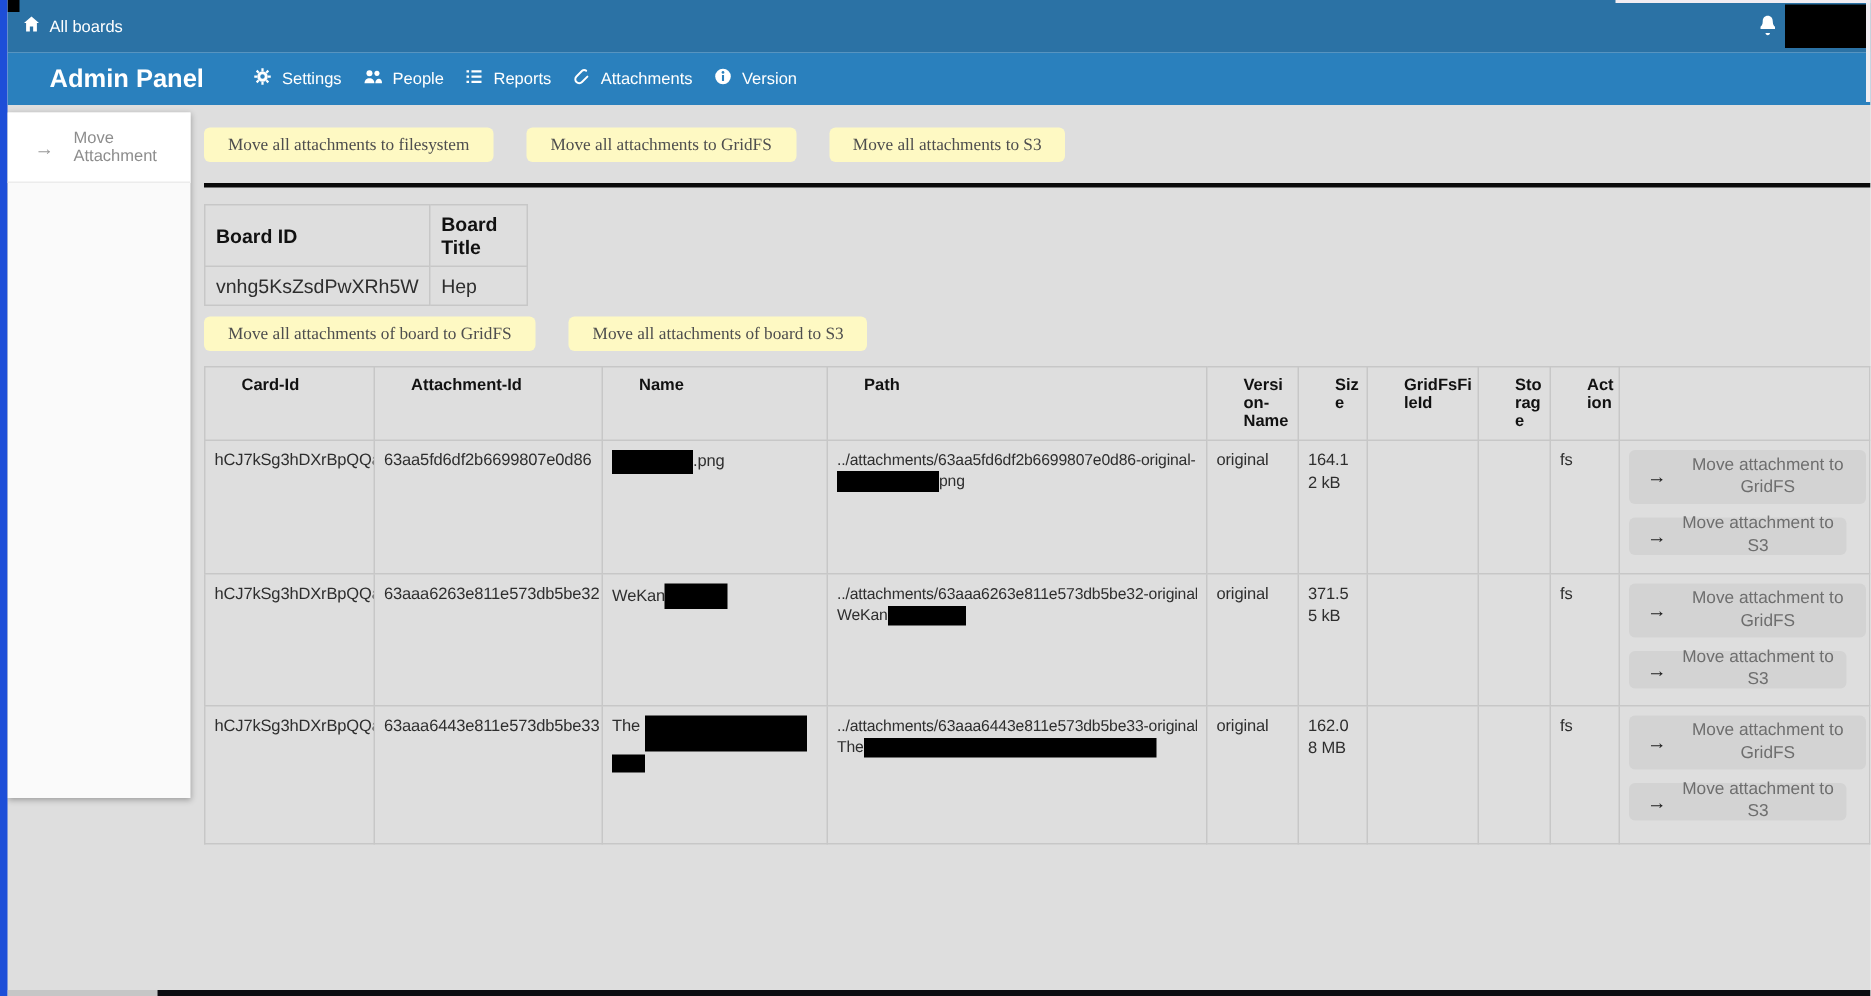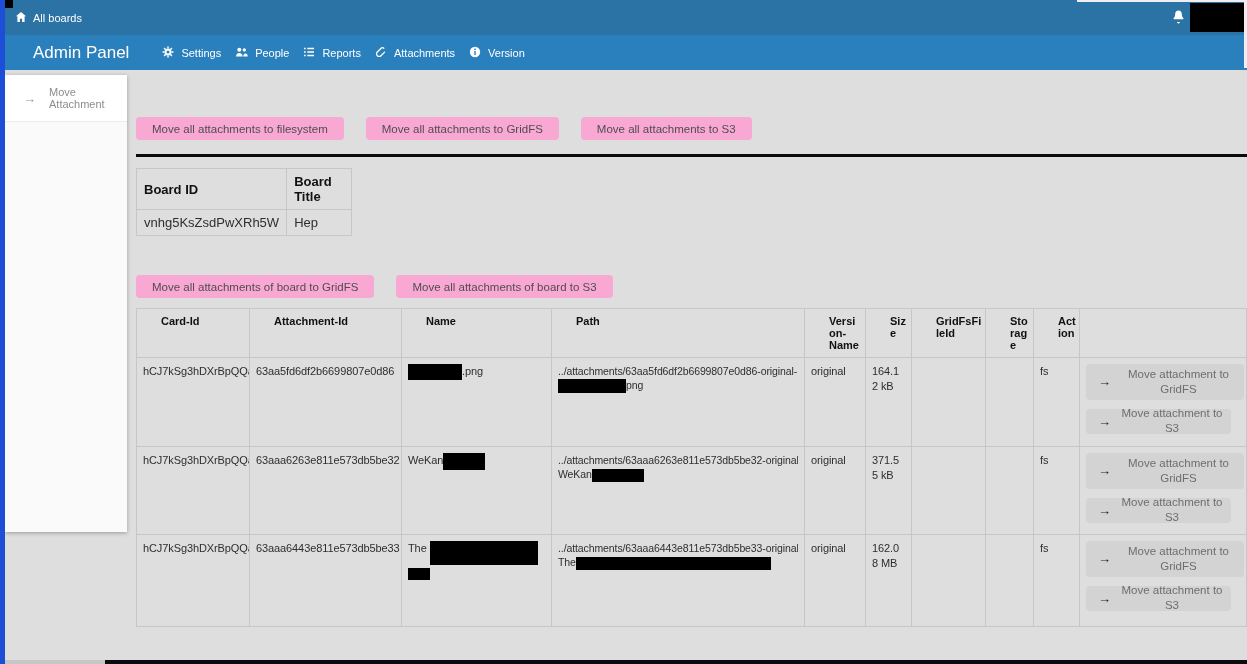--- a/index.html
+++ b/index.html
@@ -6,33 +6,33 @@
   .page{position:relative;width:1247px;height:664px;background:#dedede;overflow:hidden;
         font-family:"Liberation Sans","DejaVu Sans",sans-serif;border-left:5px solid #1d4ed8;box-sizing:border-box;}
   
   .topbar{position:relative;height:35px;background:#2b72a5;}
   .tb-left{position:absolute;left:10px;top:0;height:35px;display:flex;align-items:center;gap:6px;color:#fff;font-size:11px;cursor:pointer;}
   .tb-hint{position:absolute;left:84px;top:0;height:35px;display:flex;align-items:center;gap:6px;color:#e4edf5;font-size:10.5px;}
   .tb-bell{position:absolute;right:62px;top:9px;}
   .tb-redact{position:absolute;right:3px;top:3px;width:54px;height:29px;background:#000;}
   
   .adminbar{position:relative;height:35px;background:#2a80bd;display:flex;align-items:center;}
-  .admin-title{color:#fff;font-size:17px;font-weight:400;margin:0 0 0 28px;}
+  .admin-title{color:#fff;font-size:17px;font-weight:700;margin:0 0 0 28px;}
   .admin-nav{display:flex;margin-left:33px;gap:14px;}
   .nav-item{display:flex;align-items:center;gap:7px;color:#fff;font-size:11px;cursor:pointer;}
   
   .body{display:flex;align-items:flex-start;}
   .sidebar{width:128px;height:457px;background:#fafafa;margin-top:5px;box-shadow:0 1px 4px rgba(0,0,0,.3);}
   .side-item{height:46px;background:#fff;display:flex;align-items:center;gap:13px;padding-left:18px;
              color:#8d8d8d;font-size:11px;border-bottom:1px solid #ececec;cursor:pointer;}
   .side-arrow{color:#999;font-weight:bold;font-size:13px;}
   main{flex:1;padding:15px 0 0 9px;}
   .btn-row{display:flex;gap:22px;}
-  .btn{display:inline-flex;align-items:center;background:#f9a8d4;border:none;border-radius:4px;height:23px;
-       padding:0 16px;font-size:11.5px;color:#4e4e4e;font-family:Liberation Sans, sans-serif;cursor:pointer;white-space:nowrap;margin-top:32px;}
+  .btn{display:inline-flex;align-items:center;background:#fef9c3;border:none;border-radius:4px;height:23px;
+       padding:0 16px;font-size:11.5px;color:#4e4e4e;font-family:Liberation Serif, serif;cursor:pointer;white-space:nowrap;}
   hr.rule{border:none;border-top:3px solid #0a0a0a;margin:14px 0 11px 0;}
   
   .board-table{border-collapse:collapse;font-size:13px;color:#2e2e2e;}
   .board-table th,.board-table td{border:1px solid #c7c7c7;padding:5px 7px;text-align:left;}
   .board-table th{font-weight:bold;color:#111;}
   .board-btns{margin:7px 0 10px 0;}
   
   .att-table{border-collapse:collapse;table-layout:fixed;width:1110px;font-size:11px;color:#2e2e2e;}
   .att-table th,.att-table td{border:1px solid #c7c7c7;text-align:left;vertical-align:top;word-wrap:break-word;}
   .att-table th{font-weight:bold;color:#111;padding:6px 3px 6px 24px;}

